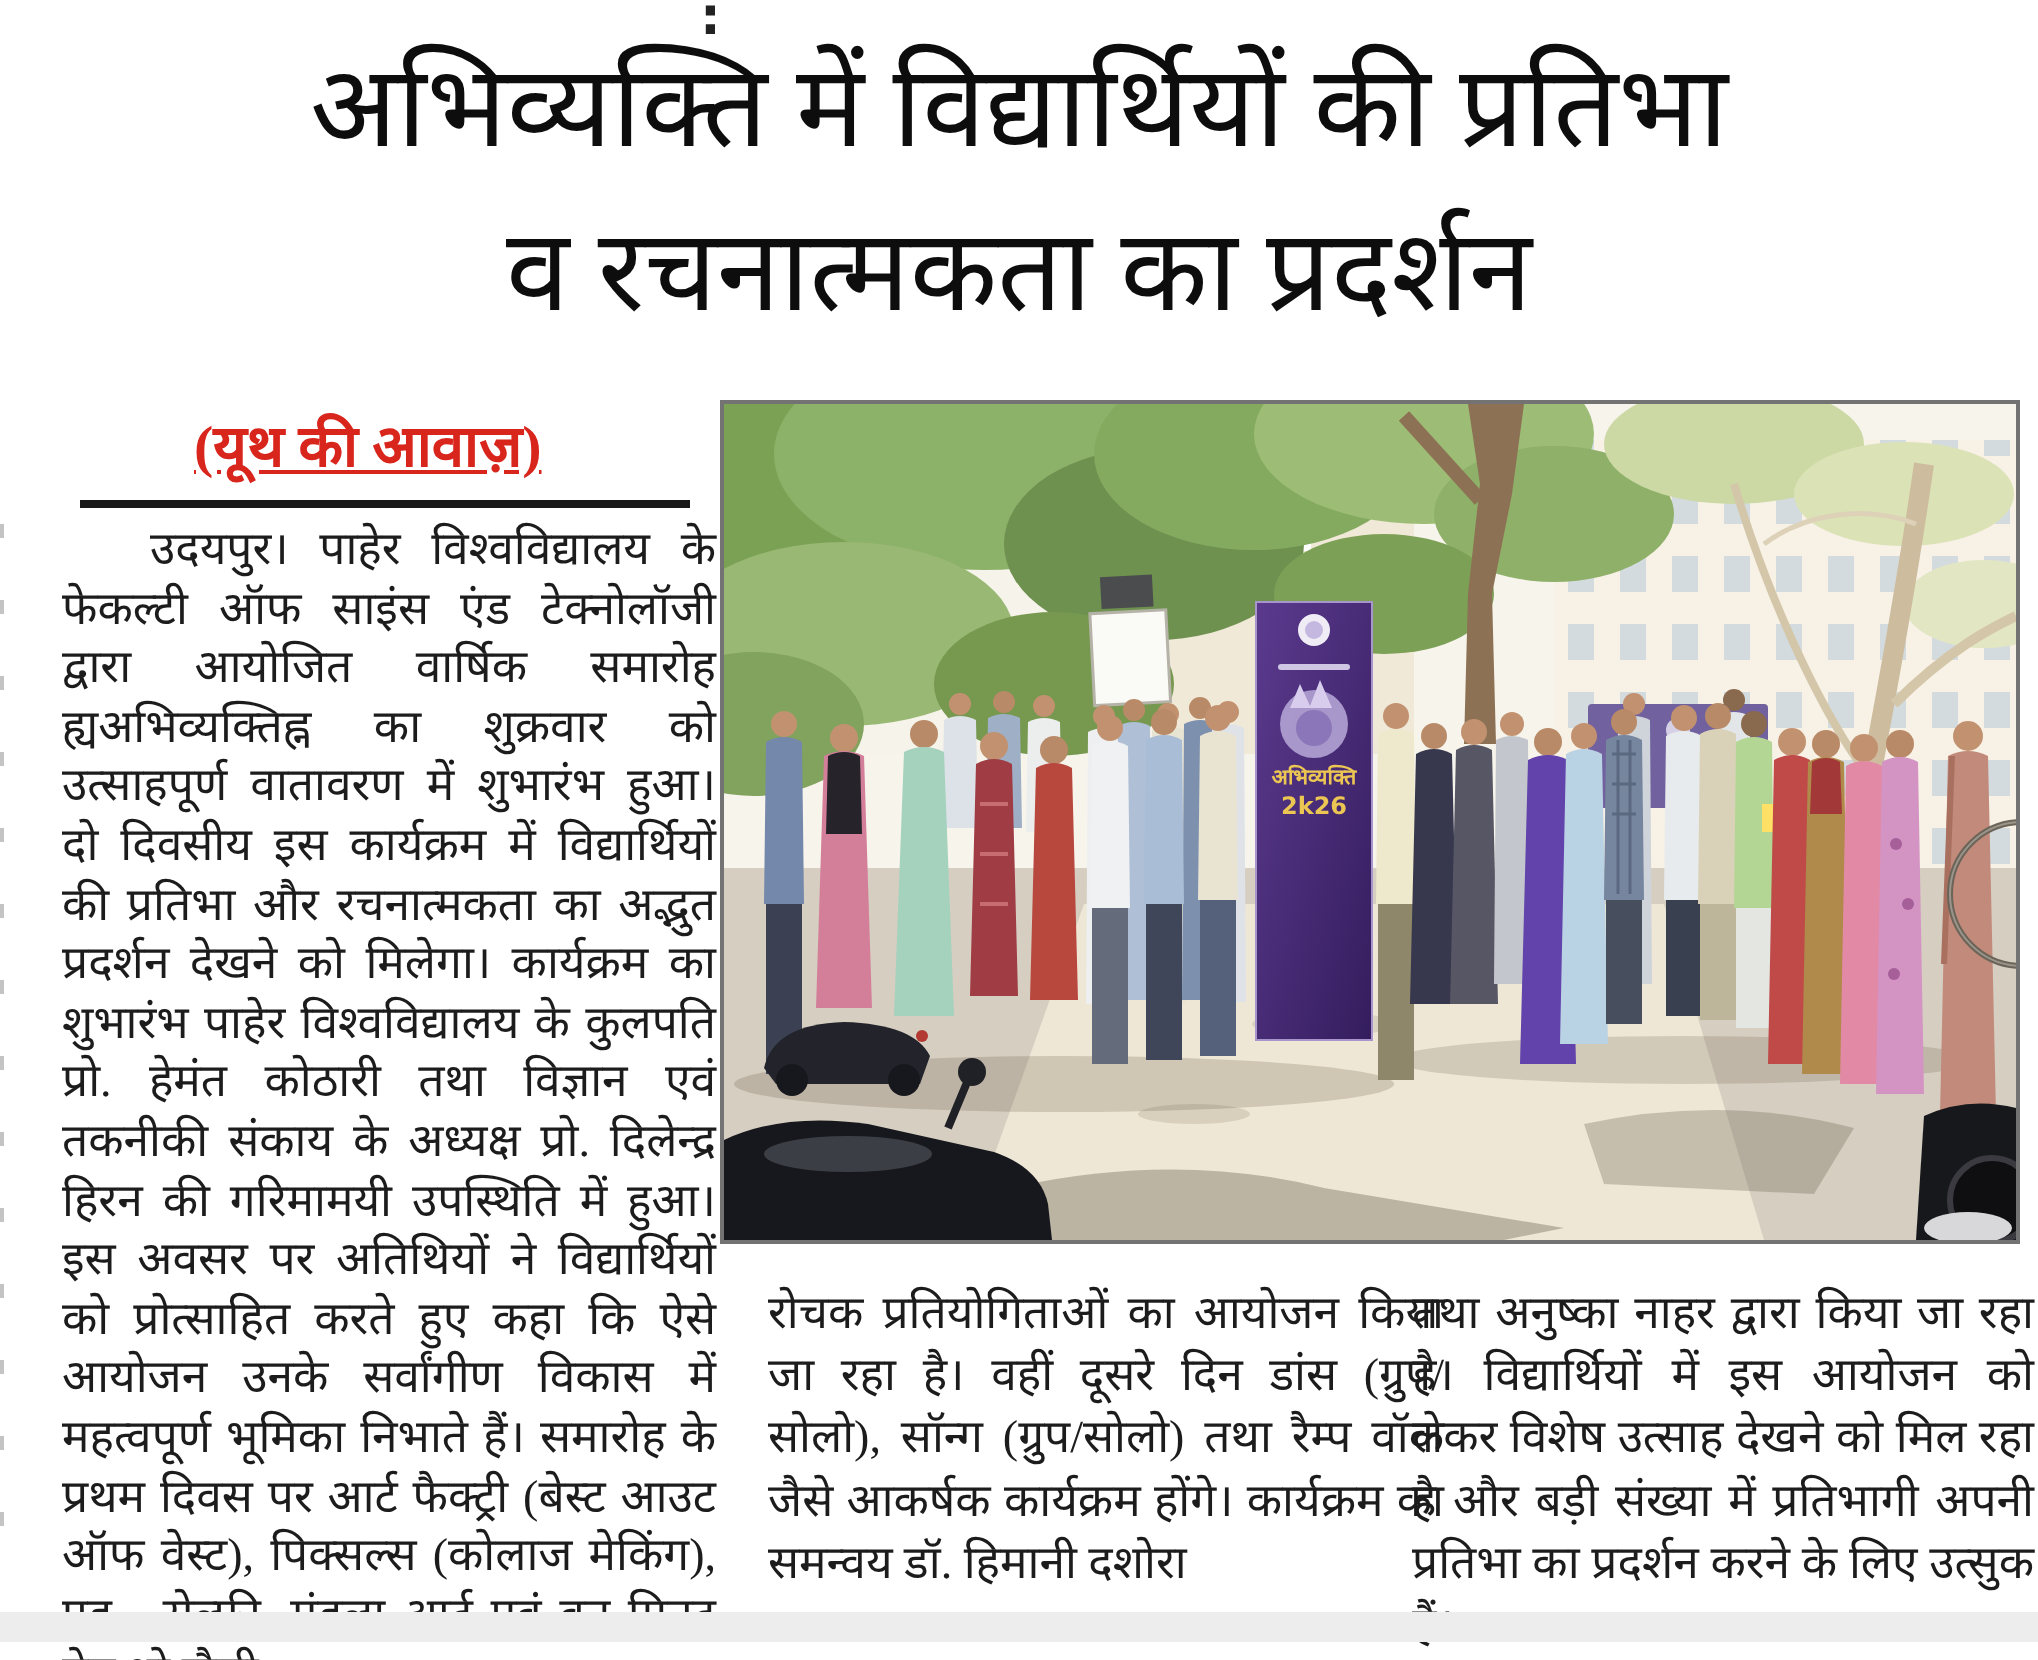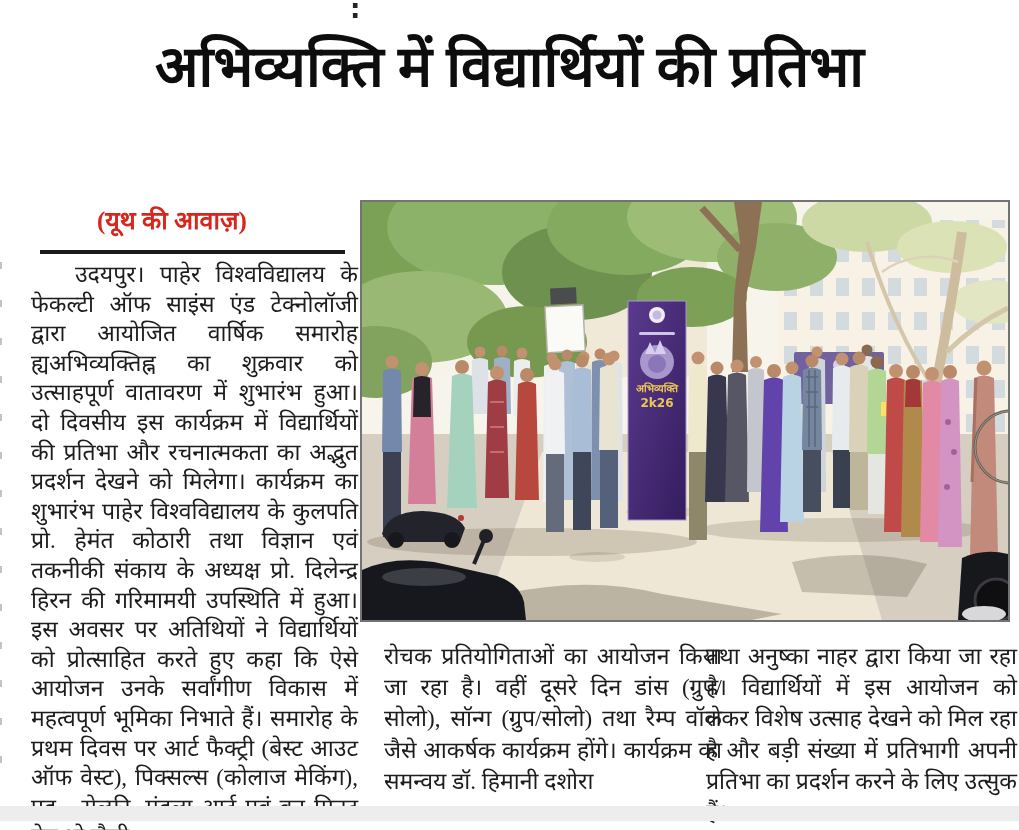--- a/index.html
+++ b/index.html
@@ -5,26 +5,26 @@
   html,body{margin:0;padding:0;background:#ffffff;}
   .page{
     position:relative;width:1019px;height:830px;background:#ffffff;overflow:hidden;
     font-family:"Liberation Serif","DejaVu Serif",serif;color:#1c1c1c;
   }
   .top-mark{
     position:absolute;left:350px;top:-6px;font-size:26px;font-weight:bold;color:#222;
     font-family:"DejaVu Sans",sans-serif;
   }
   .headline{
-    position:absolute;left:0;top:26px;width:1019px;text-align:center;
-    font-weight:700;color:#0d0d0d;font-size:57px;line-height:82px;
+    position:absolute;left:0;top:14px;width:1019px;text-align:center;
+    font-weight:400;color:#0d0d0d;font-size:57px;line-height:82px;
     letter-spacing:0px;
   }
   .kicker{
-    position:absolute;left:97px;top:202px;font-size:25px;font-weight:bold;color:#d9261d;
+    position:absolute;left:97px;top:202px;font-size:29px;font-weight:bold;color:#d9261d;text-decoration:underline;
   }
   .kicker-rule{
     position:absolute;left:40px;top:250px;width:305px;height:3.5px;background:#1a1a1a;
   }
   .edge-marks{
     position:absolute;left:0;top:262px;width:2px;height:530px;opacity:.75;
     background:repeating-linear-gradient(#b0b0b0 0 7px,transparent 7px 38px);
   }
   .col{
     position:absolute;margin:0;text-align:justify;color:#1c1c1c;
@@ -45,20 +45,21 @@
 </style>
 </head>
 <body>
 
 <div class="page">
 
   <div class="top-mark">:</div>
 
   <h1 class="headline" style="margin:0;">
     <div>अभिव्यक्ति में विद्यार्थियों की प्रतिभा</div>
+    <div>व रचनात्मकता का प्रदर्शन</div>
   </h1>
 
   <div class="kicker">(यूथ की आवाज़)</div>
   <div class="kicker-rule"></div>
   <div class="edge-marks"></div>
 
   <p class="col col-left">उदयपुर। पाहेर विश्वविद्यालय के फेकल्टी ऑफ साइंस एंड टेक्नोलॉजी द्वारा आयोजित वार्षिक समारोह ह्यअभिव्यक्तिह्न का शुक्रवार को उत्साहपूर्ण वातावरण में शुभारंभ हुआ। दो दिवसीय इस कार्यक्रम में विद्यार्थियों की प्रतिभा और रचनात्मकता का अद्भुत प्रदर्शन देखने को मिलेगा। कार्यक्रम का शुभारंभ पाहेर विश्वविद्यालय के कुलपति प्रो. हेमंत कोठारी तथा विज्ञान एवं तकनीकी संकाय के अध्यक्ष प्रो. दिलेन्द्र हिरन की गरिमामयी उपस्थिति में हुआ। इस अवसर पर अतिथियों ने विद्यार्थियों को प्रोत्साहित करते हुए कहा कि ऐसे आयोजन उनके सर्वांगीण विकास में महत्वपूर्ण भूमिका निभाते हैं। समारोह के प्रथम दिवस पर आर्ट फैक्ट्री (बेस्ट आउट ऑफ वेस्ट), पिक्सल्स (कोलाज मेकिंग), एड - सेल्फी, मंडला आर्ट एवं वन मिनट गेम शो जैसी</p>
 
   <figure class="photo">
     <svg width="646" height="418" viewBox="0 0 646 418" xmlns="http://www.w3.org/2000/svg">

